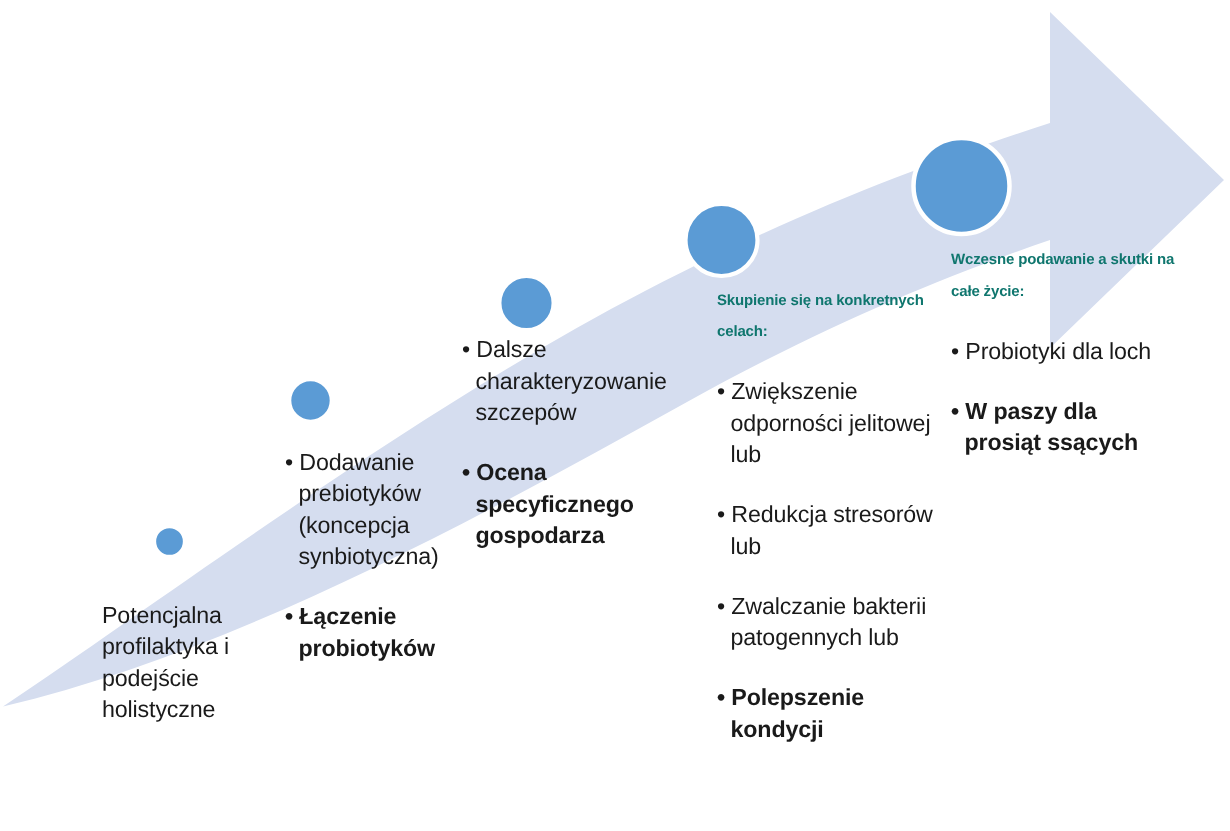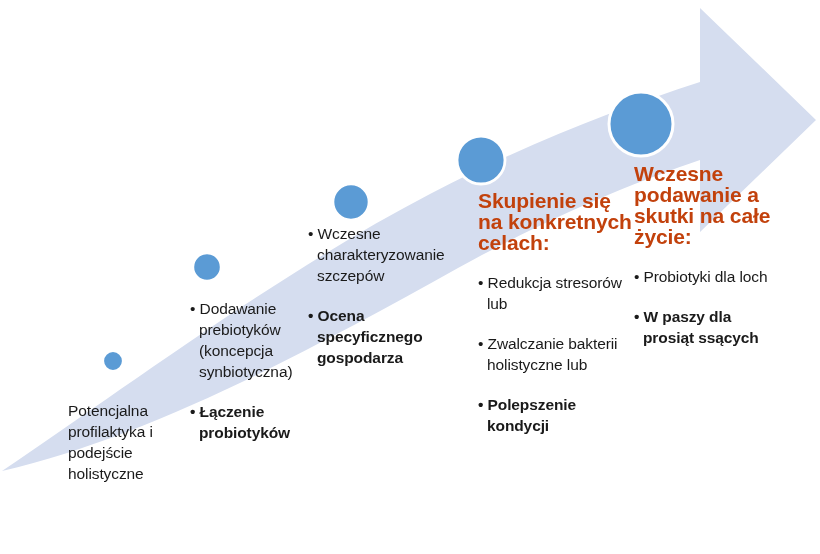--- a/index.html
+++ b/index.html
@@ -22,23 +22,23 @@
     top: 0;
     width: 820px;
     height: 554px;
   }
   .stage-col {
     position: absolute;
     z-index: 3;
   }
   .stage-heading {
     font-weight: bold;
-    font-size: 21px;
+    font-size: 10px;
     line-height: 21px;
-    color: #c2410c;
+    color: #0f766e;
     margin: 0 0 19px 0;
     letter-spacing: -0.1px;
   }
   .stage-bullets {
     margin: 0;
     padding: 0;
     list-style: none;
   }
   .stage-bullets li {
     font-size: 15.5px;
@@ -95,30 +95,31 @@
 
   <div id="col-2" class="stage-col">
     <ul class="stage-bullets">
       <li>• Dodawanie prebiotyków (koncepcja synbiotyczna)</li>
       <li>• Łączenie probiotyków</li>
     </ul>
   </div>
 
   <div id="col-3" class="stage-col">
     <ul class="stage-bullets">
-      <li>• Wczesne charakteryzowanie szczepów</li>
+      <li>• Dalsze charakteryzowanie szczepów</li>
       <li>• Ocena specyficznego gospodarza</li>
     </ul>
   </div>
 
   <div id="col-4" class="stage-col">
     <div class="stage-heading">Skupienie się na konkretnych celach:</div>
     <ul class="stage-bullets">
+      <li>• Zwiększenie odporności jelitowej lub</li>
       <li>• Redukcja stresorów lub</li>
-      <li>• Zwalczanie bakterii holistyczne lub</li>
+      <li>• Zwalczanie bakterii patogennych lub</li>
       <li>• Polepszenie kondycji</li>
     </ul>
   </div>
 
   <div id="col-5" class="stage-col">
     <div class="stage-heading">Wczesne podawanie a skutki na całe życie:</div>
     <ul class="stage-bullets">
       <li>• Probiotyki dla loch</li>
       <li>• W paszy dla prosiąt ssących</li>
     </ul>

